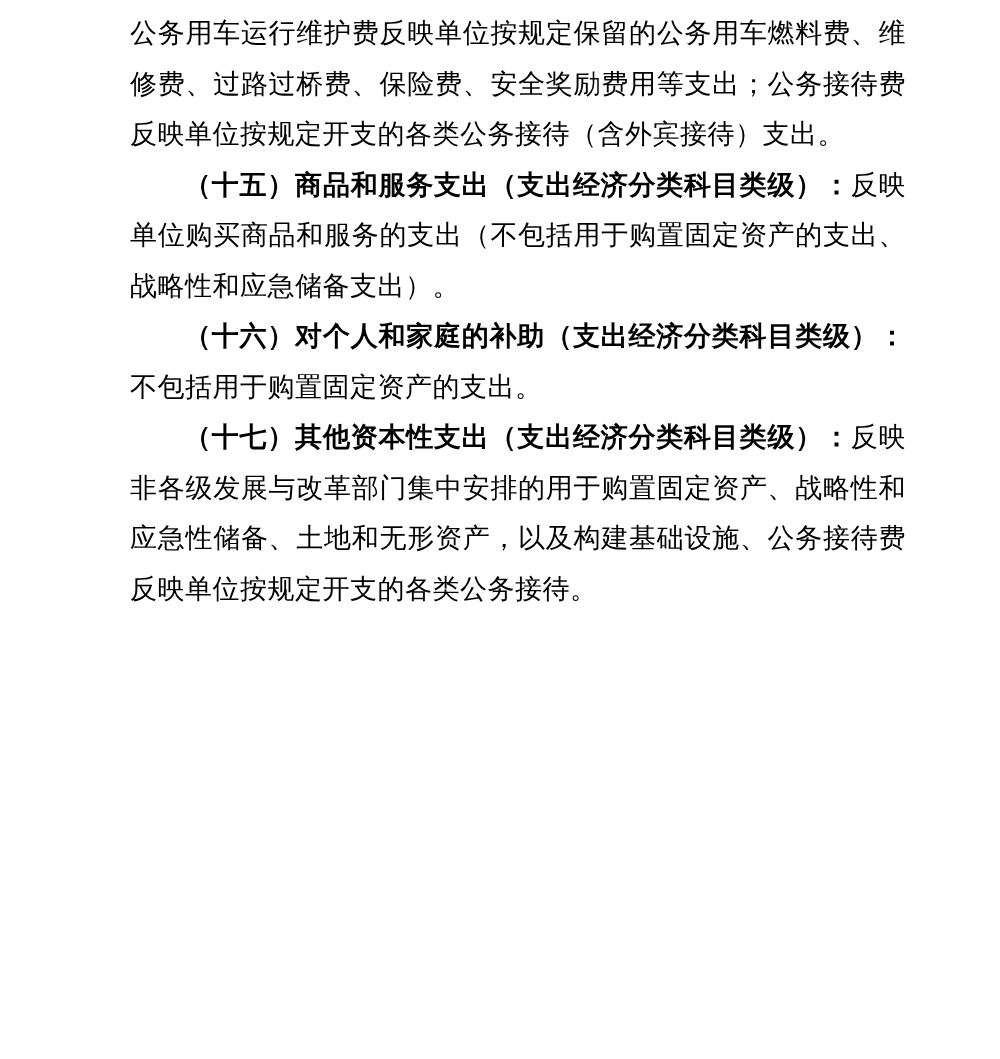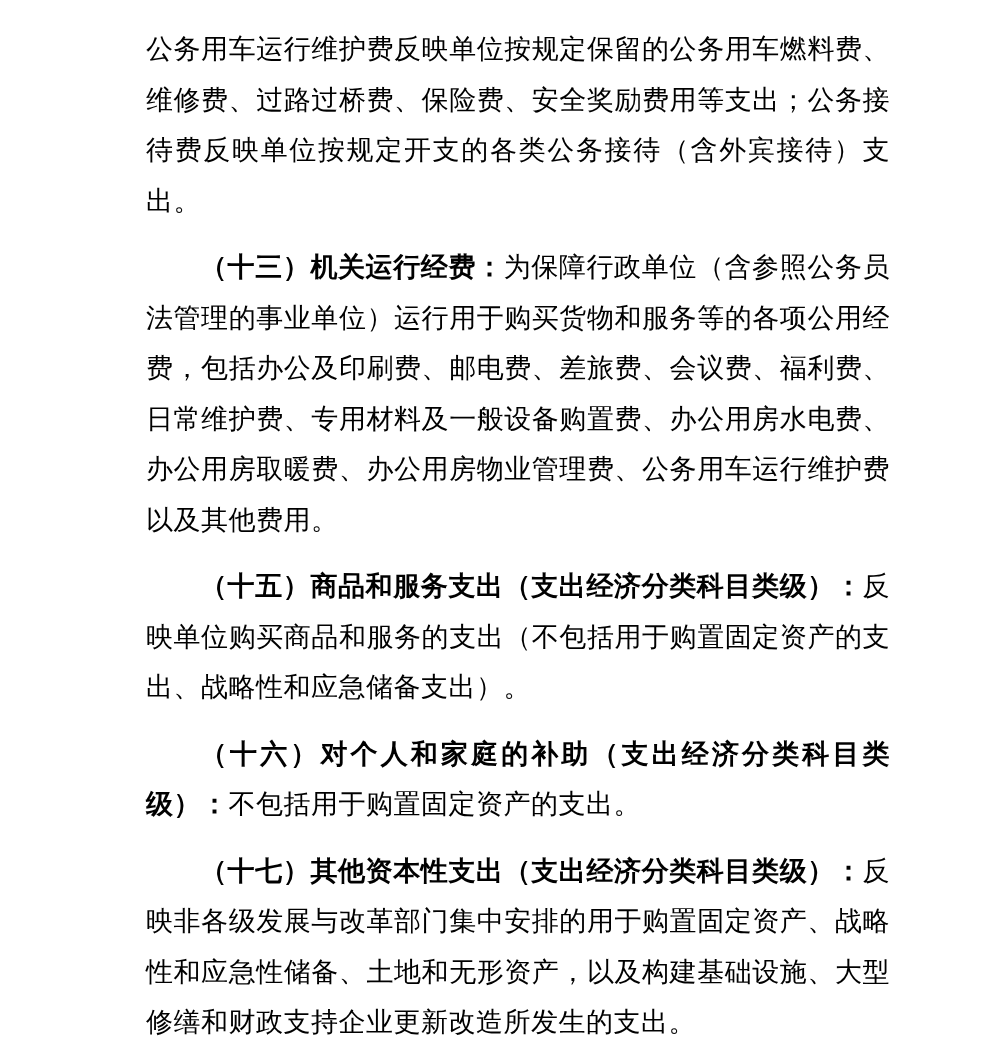--- a/index.html
+++ b/index.html
@@ -21,42 +21,41 @@
     width: 776px;
     font-family: "Liberation Serif", "DejaVu Serif", serif;
     font-size: 27px;
     line-height: 50.5px;
     color: #000000;
     text-align: justify;
     text-justify: inter-character;
     letter-spacing: 0.5px;
   }
   .para {
-    margin: 16px;
+    margin: 0;
     padding: 0;
     text-indent: 2em;
   }
   .para.continuation {
     text-indent: 0;
   }
   .lead {
     font-weight: 700;
   }
 </style>
 </head>
 <body>
 
 <div class="page">
   <div class="content">
 
     <p class="para continuation"><span>公务用车运行维护费反映单位按规定保留的公务用车燃料费、维修费、过路过桥费、保险费、安全奖励费用等支出；公务接待费反映单位按规定开支的各类公务接待（含外宾接待）支出。</span></p>
 
-    <p class="para"><span class="lead">（十三）机关运行经费：</span><span>为保障行政单位（含参照公务员法管理的事业单位）运行用于购买货物和服务等的各项公用经费，包括办公及印刷费、邮电费、差旅费、会议费、福利费、日常维护费、专用材料及一般设备购置费、办公用房水电费、办公用房取暖费、办公用房物业管理费、公务用车运行维护费以及其他费用。</span></p>
 
 
     <p class="para"><span class="lead">（十五）商品和服务支出（支出经济分类科目类级）：</span><span>反映单位购买商品和服务的支出（不包括用于购置固定资产的支出、战略性和应急储备支出）。</span></p>
 
     <p class="para"><span class="lead">（十六）对个人和家庭的补助（支出经济分类科目类级）：</span><span>不包括用于购置固定资产的支出。</span></p>
 
-    <p class="para"><span class="lead">（十七）其他资本性支出（支出经济分类科目类级）：</span><span>反映非各级发展与改革部门集中安排的用于购置固定资产、战略性和应急性储备、土地和无形资产，以及构建基础设施、大型修缮和财政支持企业更新改造所发生的支出。</span></p>
+    <p class="para"><span class="lead">（十七）其他资本性支出（支出经济分类科目类级）：</span><span>反映非各级发展与改革部门集中安排的用于购置固定资产、战略性和应急性储备、土地和无形资产，以及构建基础设施、公务接待费反映单位按规定开支的各类公务接待。</span></p>
 
   </div>
 </div>
 
 </body></html>

